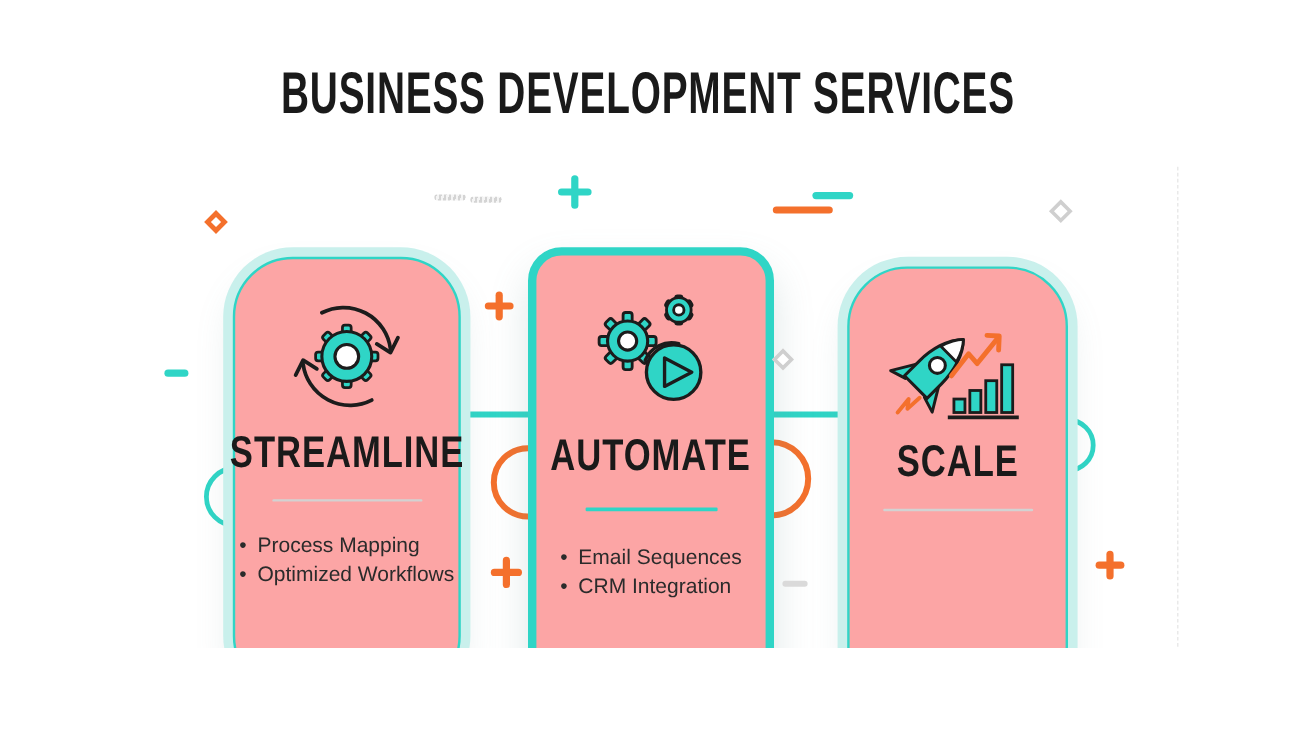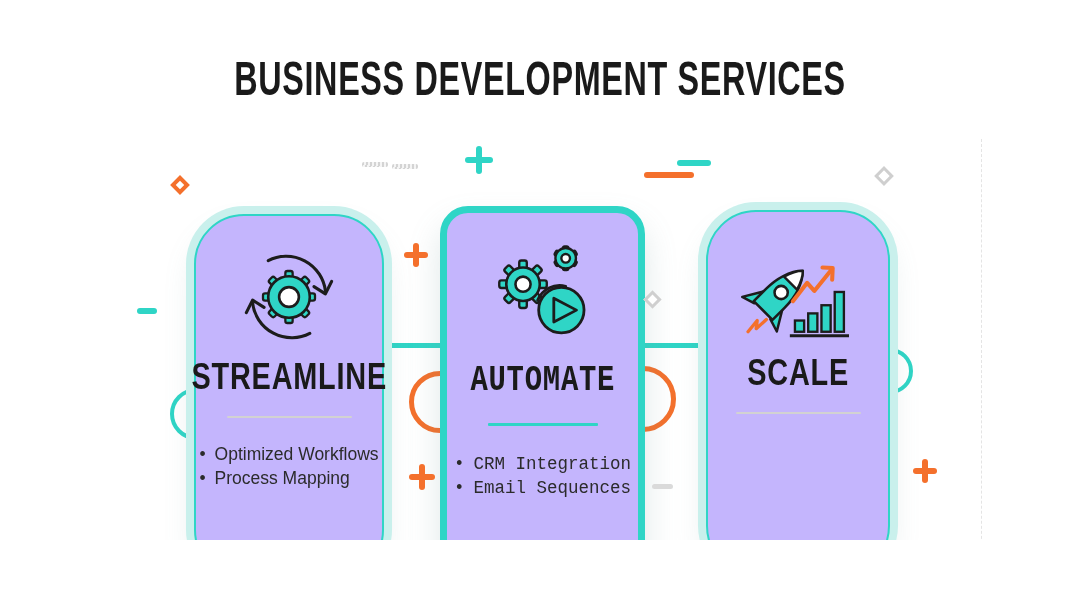--- a/index.html
+++ b/index.html
@@ -16,33 +16,32 @@
   .canvas{position:relative;width:1080px;height:496px;background:#fff;overflow:hidden;margin-top:44px;}
 
   
   .title{
     position:absolute;top:6px;left:0;width:1080px;text-align:center;
     font-size:49px;font-weight:700;color:var(--ink);letter-spacing:1px;
     transform:scaleX(0.66);transform-origin:50% 50%;white-space:nowrap;
   }
 
   
-  .card{position:absolute;background:#c4b5fd;z-index:2;}
+  .card{position:absolute;background:#fca5a5;z-index:2;}
   .card.light{
     border:2.5px solid var(--teal);border-radius:50px;
     box-shadow:0 0 0 8px var(--teal-light),0 16px 30px rgba(110,150,150,.18);
   }
   .card.emph{
     border:7px solid var(--teal);border-radius:28px;
     box-shadow:0 18px 32px rgba(110,150,150,.22);
-    font-family:Liberation Mono, monospace;
   }
   .card-1{left:194px;top:170px;width:190px;height:366px;}
   .card-2{left:440px;top:162px;width:205px;height:383px;}
-  .card-3{left:706px;top:166px;width:184px;height:366px;}
+  .card-3{left:706px;top:178px;width:184px;height:366px;}
   .card-inner{height:100%;display:flex;flex-direction:column;align-items:center;}
   .icon-wrap{margin-top:30px;height:102px;display:flex;align-items:center;justify-content:center;}
   .card-2 .icon-wrap{margin-top:26px;height:112px;}
   .card-heading{
     margin-top:8px;font-size:37px;font-weight:700;color:var(--ink);
     letter-spacing:1px;transform:scaleX(0.78);transform-origin:50% 50%;white-space:nowrap;
   }
   .divider{margin-top:18px;width:125px;height:2px;background:#d2d2d2;border-radius:1px;}
   .card-2 .divider{width:110px;height:3px;background:var(--teal);margin-top:22px;}
   .feature-list{margin-top:24px;list-style:none;width:fit-content;text-align:left;}
@@ -125,22 +124,22 @@
             <rect x="46.5" y="25" width="7" height="9" rx="2" fill="var(--teal)" stroke="#1c1c1c" stroke-width="2.2" transform="rotate(270 50 50)"></rect>
             <rect x="46.5" y="25" width="7" height="9" rx="2" fill="var(--teal)" stroke="#1c1c1c" stroke-width="2.2" transform="rotate(315 50 50)"></rect>
             <circle cx="50" cy="50" r="20" fill="var(--teal)" stroke="#1c1c1c" stroke-width="2.5"></circle>
             <circle cx="50" cy="50" r="9.5" fill="#fff" stroke="#1c1c1c" stroke-width="2.5"></circle>
           </g>
         </svg>
       </div>
       <h2 class="card-heading">STREAMLINE</h2>
       <div class="divider"></div>
       <ul class="feature-list">
+        <li>Process Mapping</li>
         <li>Optimized Workflows</li>
-        <li>Process Mapping</li>
       </ul>
     </div>
   </section>
 
   <section class="card emph card-2">
     <div class="card-inner">
       <div class="icon-wrap">
         <svg width="122" height="108" viewBox="0 0 110 100">
 
           <g>
@@ -168,22 +167,22 @@
           </g>
 
           <path d="M50 55 A22 22 0 0 1 76 42" fill="none" stroke="#1c1c1c" stroke-width="2.6" stroke-linecap="round"></path>
           <circle cx="72" cy="64" r="21" fill="var(--teal)" stroke="#1c1c1c" stroke-width="2.6"></circle>
           <path d="M65 53 L65 75 L86 64 Z" fill="var(--teal)" stroke="#1c1c1c" stroke-width="2.6" stroke-linejoin="round"></path>
         </svg>
       </div>
       <h2 class="card-heading">AUTOMATE</h2>
       <div class="divider"></div>
       <ul class="feature-list">
+        <li>Email Sequences</li>
         <li>CRM Integration</li>
-        <li>Email Sequences</li>
       </ul>
     </div>
   </section>
 
   <section class="card light card-3">
     <div class="card-inner">
       <div class="icon-wrap">
         <svg width="116" height="102" viewBox="0 0 110 100">
 
           <g transform="rotate(45 30 58)">

